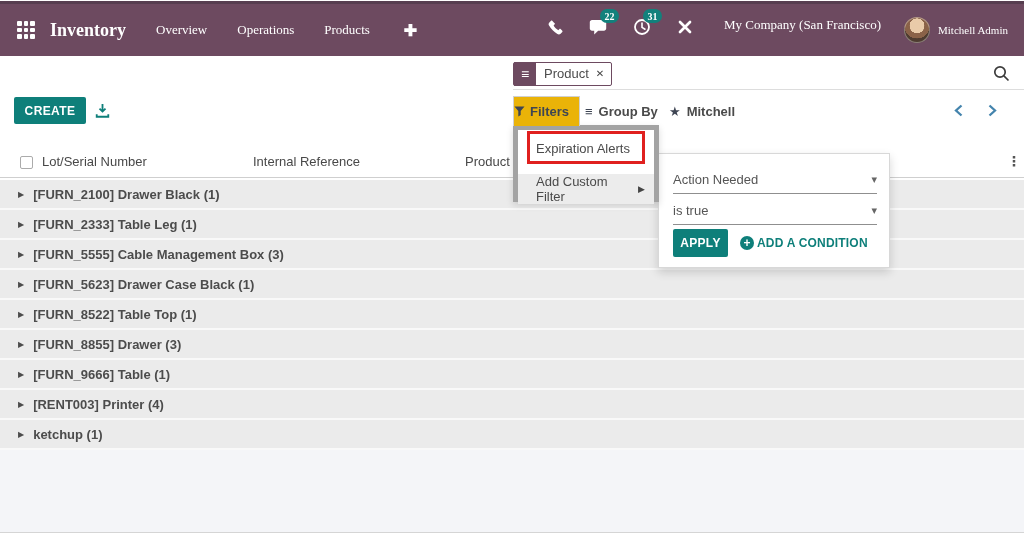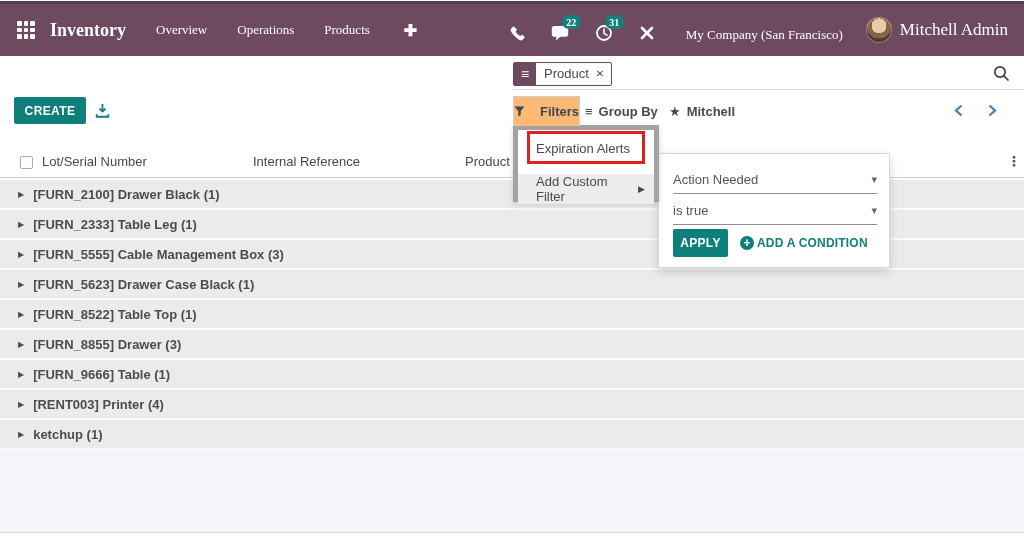--- a/index.html
+++ b/index.html
@@ -14,57 +14,57 @@
     position:absolute; top:1px; left:0; right:0; height:55px;
     background:#6d4a60; border-top:3px solid #573e50;
     display:flex; align-items:center; color:#fff; z-index:4;font-family:Liberation Serif, serif;
   }
   .nav-left { display:flex; align-items:center; padding-left:17px; }
   .grid-icon { width:18px; height:18px; display:grid; grid-template-columns:repeat(3,1fr); gap:2px; margin-right:15px; cursor:pointer;}
   .grid-icon span { background:#fff; border-radius:1px; }
   .app-name { font-size:18px; font-weight:bold; margin-right:30px; }
   .nav-menu { font-size:13px; margin-right:30px; cursor:pointer; }
   .nav-plus { font-size:16px; font-weight:bold; margin-left:4px; cursor:pointer;}
-  .nav-right { margin-left:auto; display:flex; align-items:flex-end; gap:23px; padding-right:16px; }
+  .nav-right { margin-left:auto; display:flex; align-items:flex-start; gap:23px; padding-right:16px; }
   .nav-ico { position:relative; width:20px; height:20px; display:flex; align-items:center; justify-content:center; cursor:pointer;}
   .ibadge {
     position:absolute; top:-8px; left:11px; background:#12817c; color:#fff;
     font-size:10px; font-weight:bold; border-radius:9px; padding:1.5px 4.5px; line-height:1.1;
   }
   .company-name { font-size:13px; margin-left:6px; cursor:pointer;}
   .user-zone { display:flex; align-items:center; gap:8px; cursor:pointer;}
   .avatar {
     width:26px; height:26px; border-radius:50%;
     background:radial-gradient(circle at 50% 34%, #e9cba9 0 34%, #8a6248 35% 58%, #4e3c30 59% 100%);
     box-shadow:inset 0 0 0 1px rgba(255,255,255,.35);
   }
-  .user-name { font-size:17px; }
+  .user-name { font-size:11px; }
   
   .page-title { position:absolute; left:16px; top:61px; font-size:19px; color:#4c4c4c; }
   .create-btn {
     position:absolute; left:14px; top:97px; width:72px; height:27px;
     background:#0e7f7a; color:#fff; font-size:12px; font-weight:bold; letter-spacing:.4px;
     display:flex; align-items:center; justify-content:center; border-radius:2px; cursor:pointer;
   }
   .export-ico { position:absolute; left:95px; top:103px; cursor:pointer;}
   
   .search-row { position:absolute; left:513px; top:61px; width:497px; height:25px; display:flex; align-items:center; }
   .facet { display:flex; align-items:center; border:1px solid #6d4a60; height:24px; border-radius:2px; background:#fff; }
   .facet-icn { width:22px; height:24px; background:#6d4a60; color:#fff; display:flex; align-items:center; justify-content:center; font-size:14px; }
   .facet-label { padding:0 7px 0 8px; font-size:13px; color:#4c4c4c; }
   .facet-x { padding-right:7px; font-size:10px; color:#444; font-weight:bold; cursor:pointer; }
   .search-input { border:none; outline:none; flex:1; font-size:13px; color:#555; padding-left:9px; background:transparent; }
   .search-input::placeholder { color:#b4b4b4; }
   .mag { margin-left:auto; cursor:pointer; display:flex; }
   .search-underline { position:absolute; left:513px; top:89px; width:511px; border-top:1px solid #dddddd; }
   
   .filters-toggle {
-    position:absolute; left:513px; top:96px; width:67px; height:30px; background:#fdba74;
+    position:absolute; left:513px; top:96px; width:67px; height:30px; background:#eab308;
     border:1px solid #d0d0d0; border-bottom:none; z-index:30;
-    display:flex; align-items:center; justify-content:space-between; gap:5px;
+    display:flex; align-items:center; justify-content:flex-start; gap:5px;
     font-size:13px; font-weight:bold; color:#3e4553; cursor:pointer;
   }
   .cp-item { position:absolute; top:96px; height:30px; display:flex; align-items:center; gap:6px; font-size:13px; font-weight:bold; color:#4a4a4a; cursor:pointer; }
   .cp-icn { font-size:13px; color:#3e4553; }
   .pager-text { position:absolute; left:852px; top:103px; font-size:13px; color:#ec4899;margin-top:44px; }
   .pager-btn { position:absolute; top:100px; width:20px; height:20px; display:flex; align-items:center; justify-content:center; cursor:pointer; }
   
   .thead { position:absolute; left:0; top:147px; width:1024px; height:31px; background:#fff; border-bottom:1px solid #cfcfcf; z-index:2;}
   .checkbox { position:absolute; left:20px; top:9px; width:13px; height:13px; border:1px solid #ababab; border-radius:2px; background:#fff; cursor:pointer;}
   .th { position:absolute; top:7px; font-size:13px; font-weight:normal; color:#484848; white-space:nowrap; cursor:pointer;}

